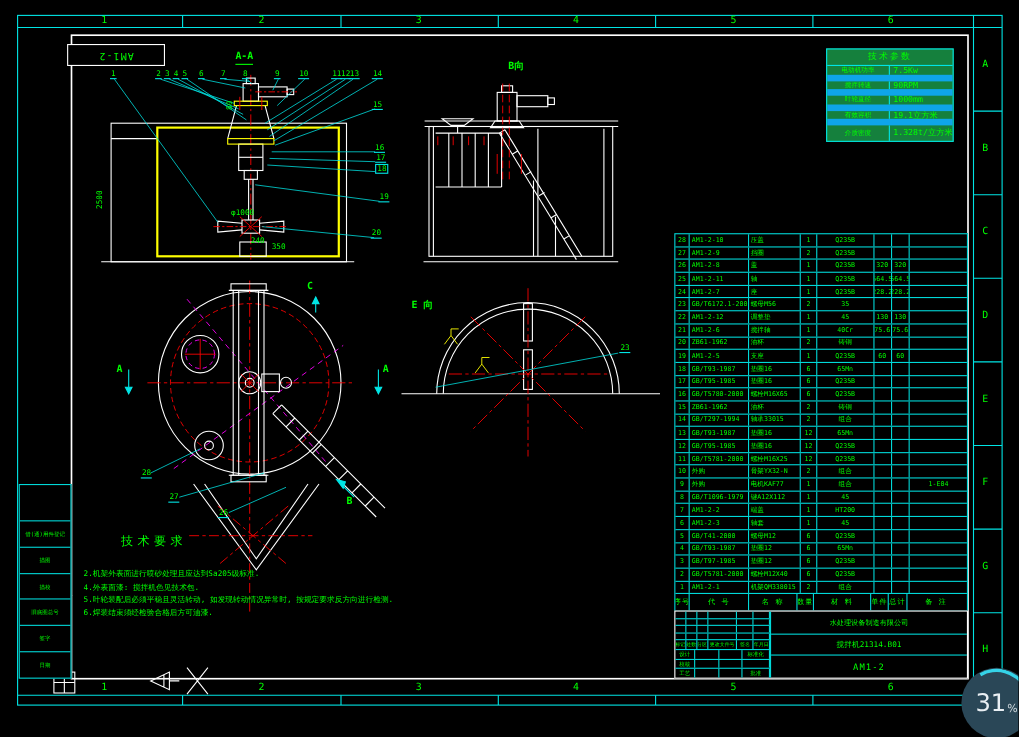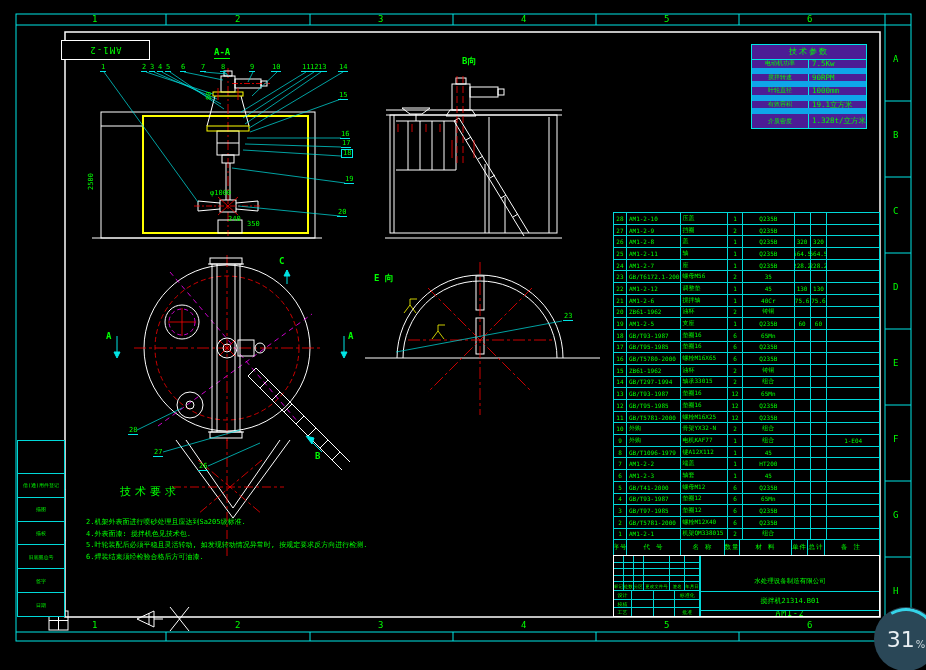--- a/index.html
+++ b/index.html
@@ -12,21 +12,21 @@
   .vl{font-size:9px;font-weight:bold;}
   .vl.u{border-bottom:1px solid #00ff00;padding-bottom:1px;}
   .sl{font-size:9px;font-weight:bold;}
   .dim{font-size:7px;}
   .dim.v{transform:rotate(-90deg);transform-origin:left top;}
   .zone{position:absolute;color:#00ff00;font-size:9px;z-index:4;}
   #corner{position:absolute;left:61px;top:40px;width:87px;height:18px;border:1px solid #fff;
           color:#00ff00;font-size:9px;display:flex;align-items:center;justify-content:center;
           transform:rotate(180deg);background:#000;letter-spacing:1px;z-index:4;}
   
-  #params{position:absolute;left:751px;top:44px;width:116px;border:1px solid #00e5e5;background:#4c1d95;z-index:4;box-sizing:border-box;}
+  #params{position:absolute;left:751px;top:44px;width:116px;border:1px solid #00e5e5;background:#15803d;z-index:4;box-sizing:border-box;}
   .p-h{height:14px;border-bottom:1px solid #00e5e5;color:#00ff00;font-size:8px;text-align:center;line-height:14px;letter-spacing:2px;}
   .p-r{display:flex;height:13.6px;border-bottom:6px solid #0ea5e9;box-sizing:border-box;}
   .p-r:last-child{border-bottom:none;}
   .p-l{width:56px;border-right:1px solid #00e5e5;font-size:6px;color:#00ff00;display:flex;align-items:center;justify-content:center;overflow:hidden;white-space:nowrap;}
   .p-v{flex:1;font-size:7.5px;color:#00ff00;display:flex;align-items:center;padding-left:3px;overflow:hidden;white-space:nowrap;}
   
   #bom{position:absolute;left:613px;top:212px;width:267px;border:1px solid #00d8d8;background:#000;z-index:4;box-sizing:border-box;}
   .b-r{display:flex;height:11.7px;border-bottom:1px solid #00d8d8;box-sizing:border-box;}
   .b-c{border-right:1px solid #00d8d8;font-size:6px;color:#00ff00;overflow:hidden;white-space:nowrap;display:flex;align-items:center;justify-content:center;box-sizing:border-box;}
   .b-c:last-child{border-right:none;}
@@ -50,30 +50,30 @@
   .tb-stage div{border-right:1px solid #00d8d8;color:#00ff00;font-size:4.5px;display:flex;align-items:center;justify-content:center;box-sizing:border-box;overflow:hidden;white-space:nowrap;}
   .tb-vals{height:11px;display:flex;border-bottom:1px solid #00d8d8;}
   #stage-minis{width:38px;display:flex;border-right:1px solid #00d8d8;box-sizing:border-box;}
   .mini{flex:1;border-right:1px solid #00d8d8;box-sizing:border-box;}
   .mini:last-child{border-right:none;}
   .tb-w{width:21px;border-right:1px solid #00d8d8;color:#00ff00;font-size:6px;display:flex;align-items:center;justify-content:center;box-sizing:border-box;}
   .tb-s{flex:1;color:#00ff00;font-size:6px;display:flex;align-items:center;justify-content:center;}
   .tb-sheet{flex:1;color:#00ff00;font-size:5px;display:flex;align-items:center;justify-content:center;letter-spacing:2px;white-space:nowrap;overflow:hidden;}
   .tb-right{flex:1;display:flex;flex-direction:column;}
   .tbr-c{border-bottom:1px solid #00d8d8;color:#00ff00;display:flex;align-items:center;justify-content:center;overflow:hidden;white-space:nowrap;box-sizing:border-box;}
-  .tbr-company{height:21px;font-size:6.5px;margin-top:15px;}
+  .tbr-company{height:21px;font-size:6.5px;}
   .tbr-project{height:19px;font-size:7px;}
   .tbr-dwg{flex:1;font-size:8px;letter-spacing:1px;border-bottom:none;}
   
   #stamp{position:absolute;left:17px;top:440px;width:48px;height:177px;border:1px solid #00d8d8;background:#000;display:flex;flex-direction:column;z-index:4;box-sizing:border-box;}
   .st-top{height:33px;border-bottom:1px solid #00d8d8;box-sizing:border-box;}
   .st-r{flex:1;border-bottom:1px solid #00d8d8;color:#00ff00;font-size:5px;display:flex;align-items:center;justify-content:center;white-space:nowrap;overflow:hidden;box-sizing:border-box;}
   .st-r:last-child{border-bottom:none;}
   
-  #tech{position:absolute;left:86px;top:484px;width:450px;color:#00ff00;z-index:4;}
+  #tech{position:absolute;left:76px;top:484px;width:450px;color:#00ff00;z-index:4;}
   .tech-title{font-size:11px;letter-spacing:4px;margin-left:34px;margin-bottom:18px;width:max-content;}
   .tech-item{font-size:7px;line-height:11.6px;white-space:nowrap;}
   
   #badge{position:absolute;left:874px;top:607px;width:64px;height:64px;border-radius:50%;
          background:#2a4757;display:flex;align-items:center;justify-content:center;z-index:10;}
   .badge-arc{position:absolute;inset:1px;border-radius:50%;border:3px solid transparent;border-top-color:#35d3e8;transform:rotate(15deg);}
   .badge-num{color:#e9eff3;font-size:22px;font-family:"DejaVu Sans","Liberation Sans",sans-serif;}
   .badge-pct{color:#cdd7dc;font-size:10px;margin:10px 0 0 1px;font-family:"DejaVu Sans","Liberation Sans",sans-serif;}
 </style>
 </head>

